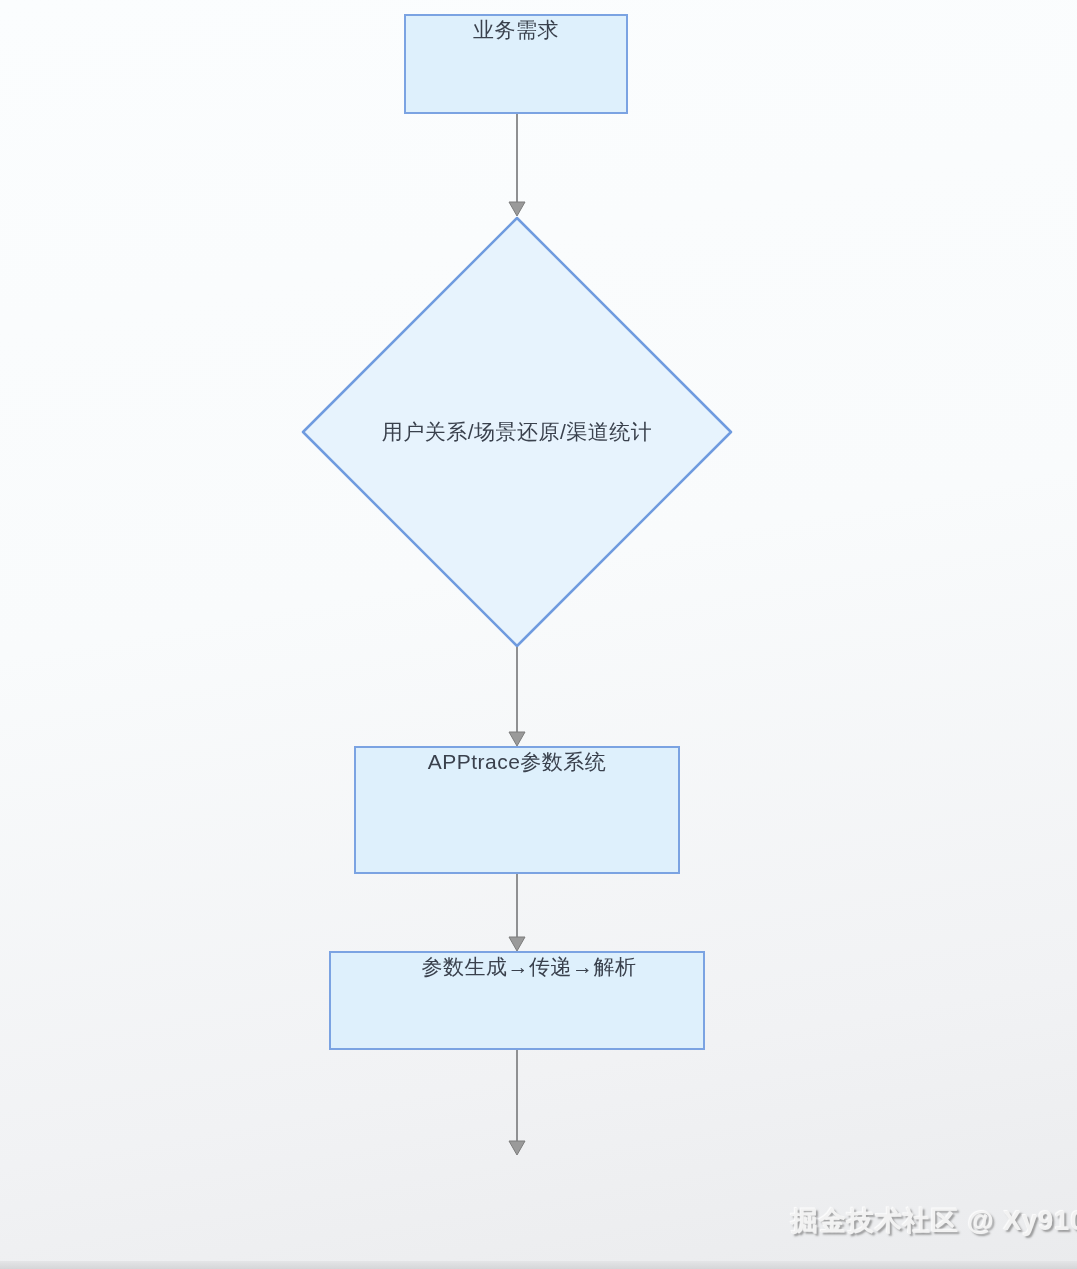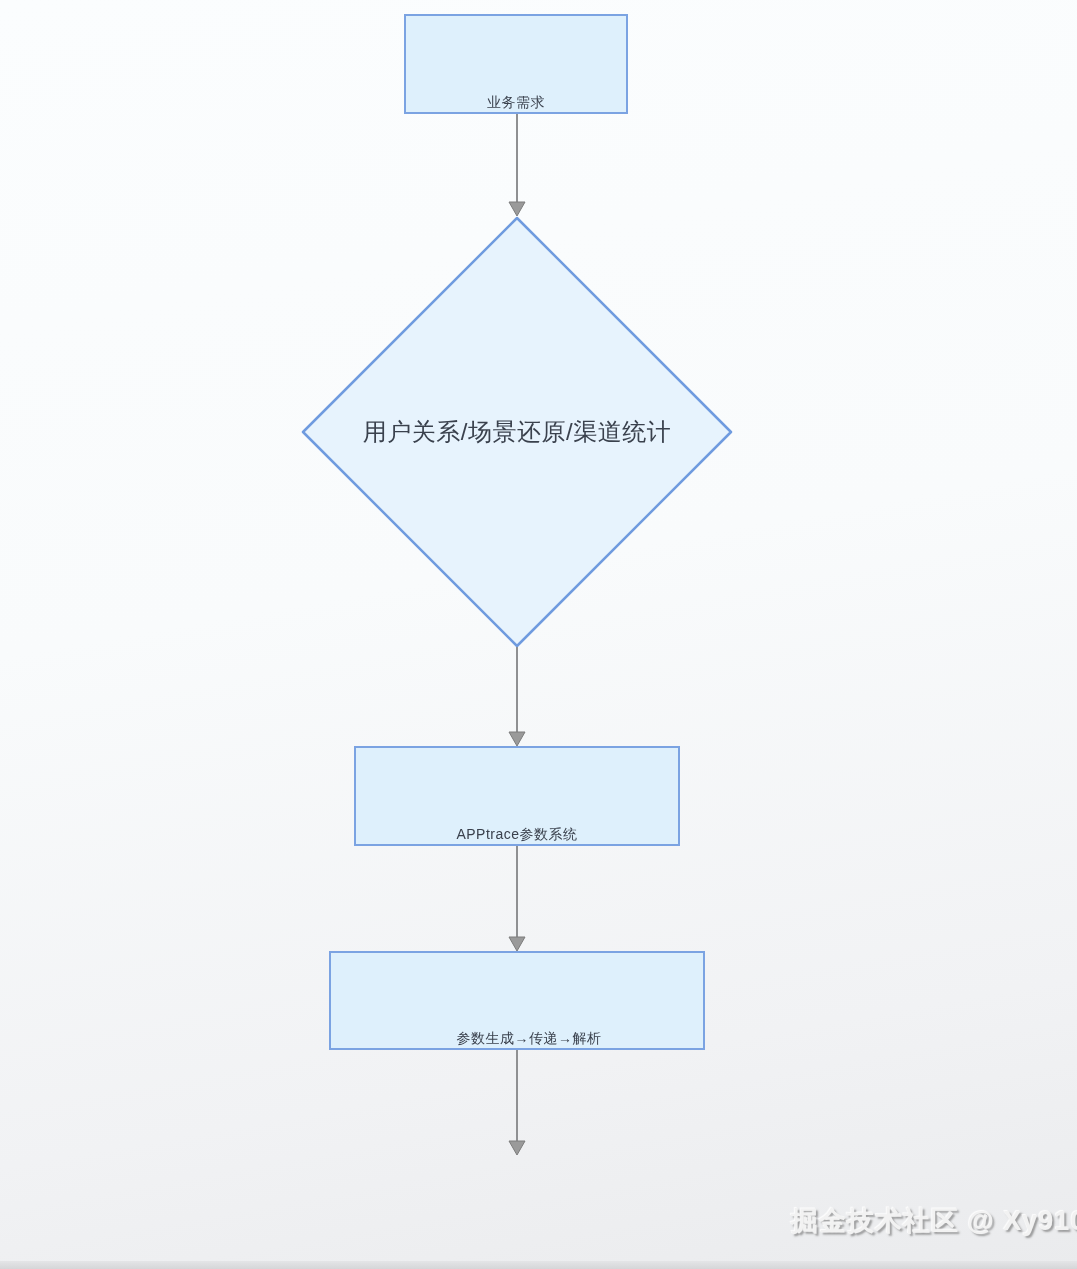--- a/index.html
+++ b/index.html
@@ -18,40 +18,40 @@
     left: 0; top: 0;
     width: 1077px; height: 1269px;
     z-index: 1;
   }
   .node {
     position: absolute;
     z-index: 2;
     background: #def0fc;
     border: 2px solid #7ba3e2;
     display: flex;
-    align-items: flex-end;
+    align-items: flex-start;
     justify-content: center;
     color: #3a414d;
-    font-size: 14px;
+    font-size: 21px;
     letter-spacing: 0.5px;
   }
   .node-business   { left: 404px; top: 14px;   width: 224px; height: 100px; }
-  .node-apptrace   { left: 354px; top: 746px;  width: 326px; height: 100px; }
+  .node-apptrace   { left: 354px; top: 746px;  width: 326px; height: 128px; }
   .node-paramflow  { left: 329px; top: 951px;  width: 376px; height: 99px; padding-left: 24px;  }
   .node-growth     { left: 303px; top: 1155px; width: 425px; height: 98px;  }
   .diamond-label {
     position: absolute;
     z-index: 2;
     left: 317px; top: 408px;
     width: 400px; height: 48px;
     display: flex;
     align-items: center;
     justify-content: center;
     color: #3a414d;
-    font-size: 24px;
+    font-size: 21px;
     letter-spacing: 0.5px;
   }
   .watermark {
     position: absolute;
     z-index: 3;
     left: 791px; top: 1203px;
     font-size: 27px;
     font-weight: bold;
     letter-spacing: 1px;
     color: #f2f2f2;

